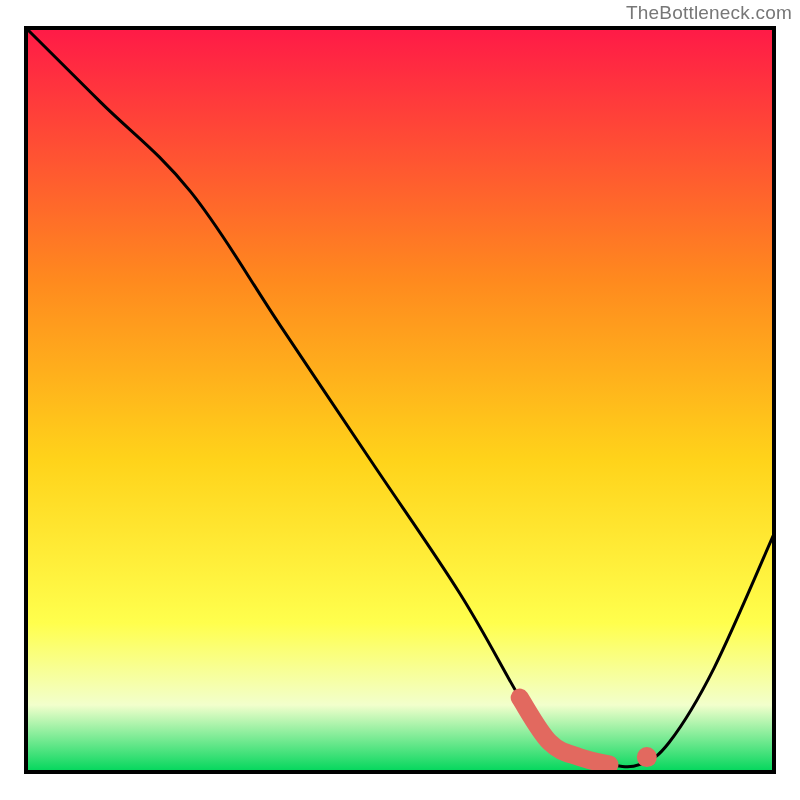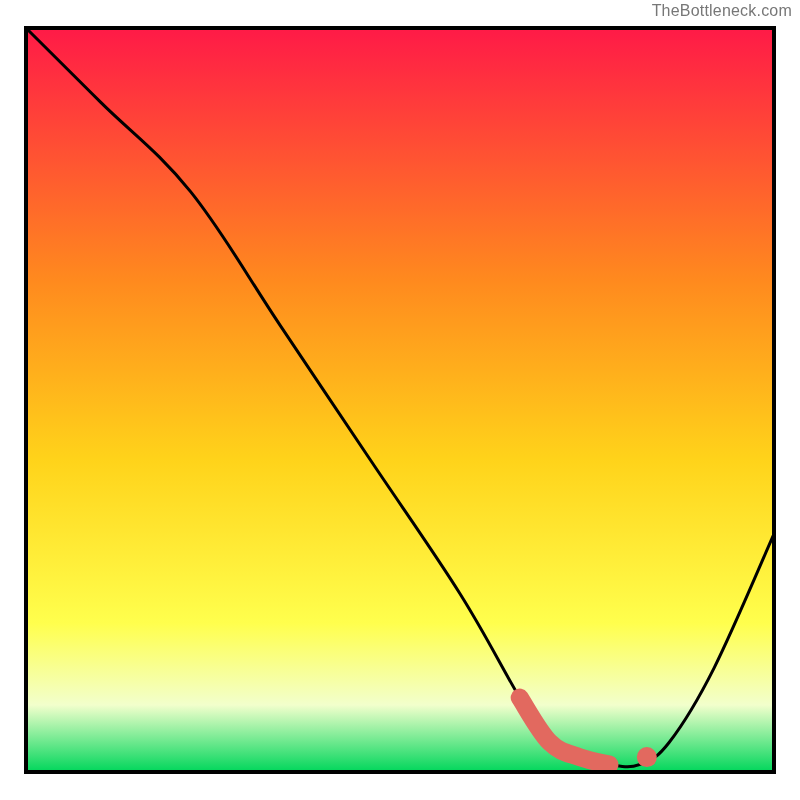--- a/index.html
+++ b/index.html
@@ -14,21 +14,21 @@
   .wrap {
     position: relative;
     width: 800px;
     height: 800px;
   }
   .watermark {
     position: absolute;
     top: 2px;
     right: 8px;
     color: #777;
-    font-size: 16px;
+    font-size: 19px;
     font-weight: 500;
     letter-spacing: 0.2px;
     user-select: none;
   }
   svg {
     display: block;
   }
 </style>
 </head>
 <body>

